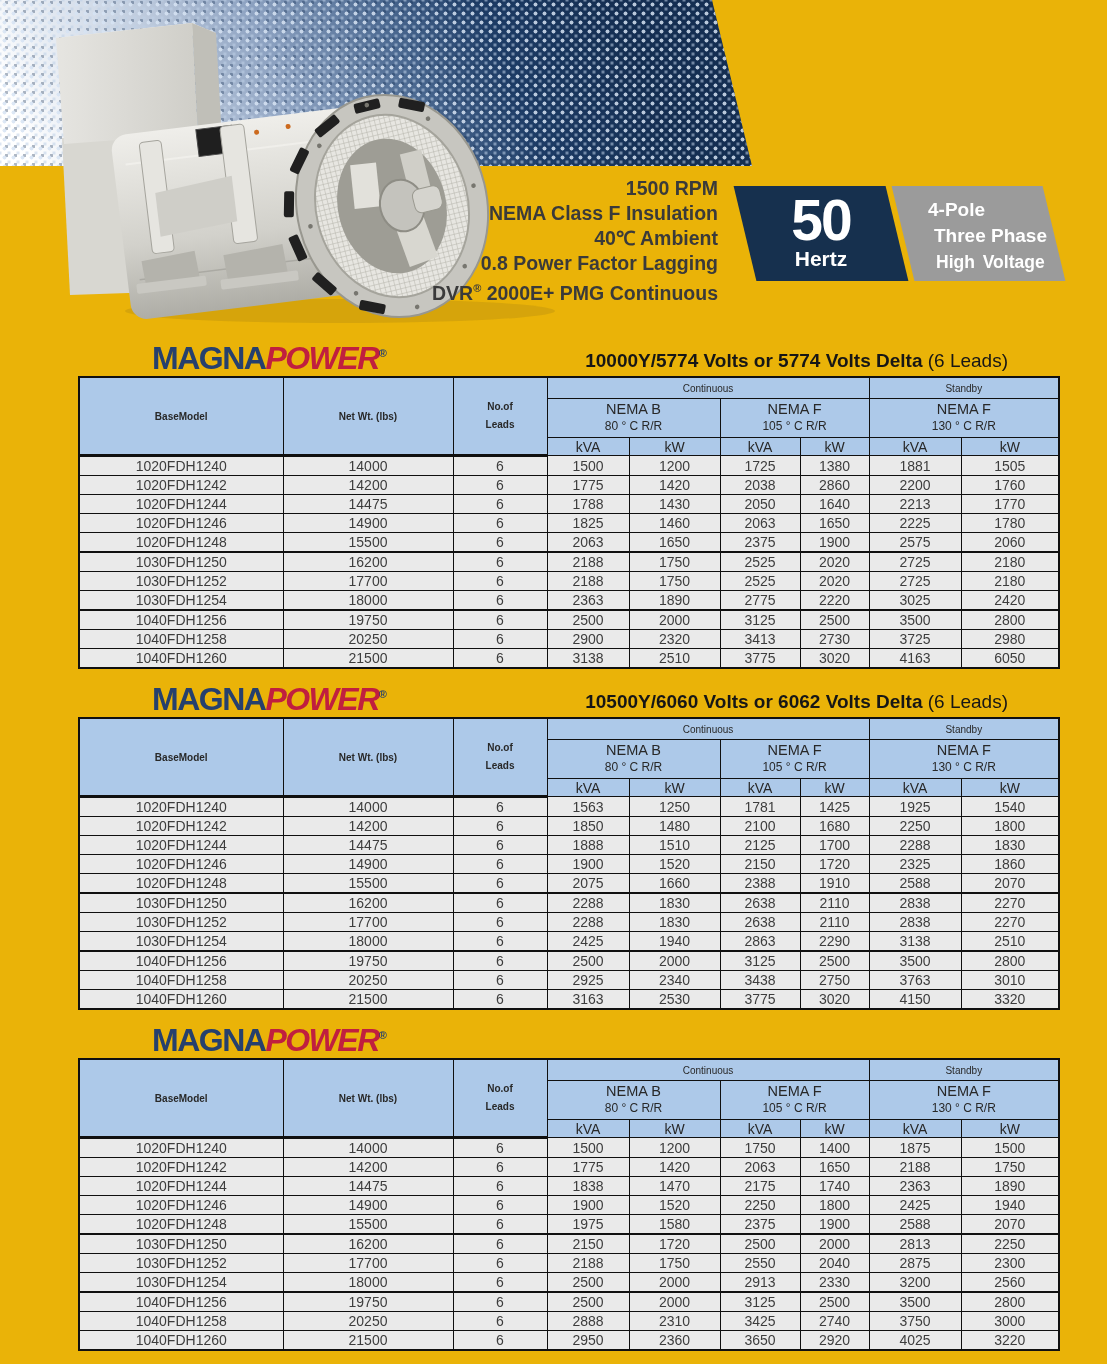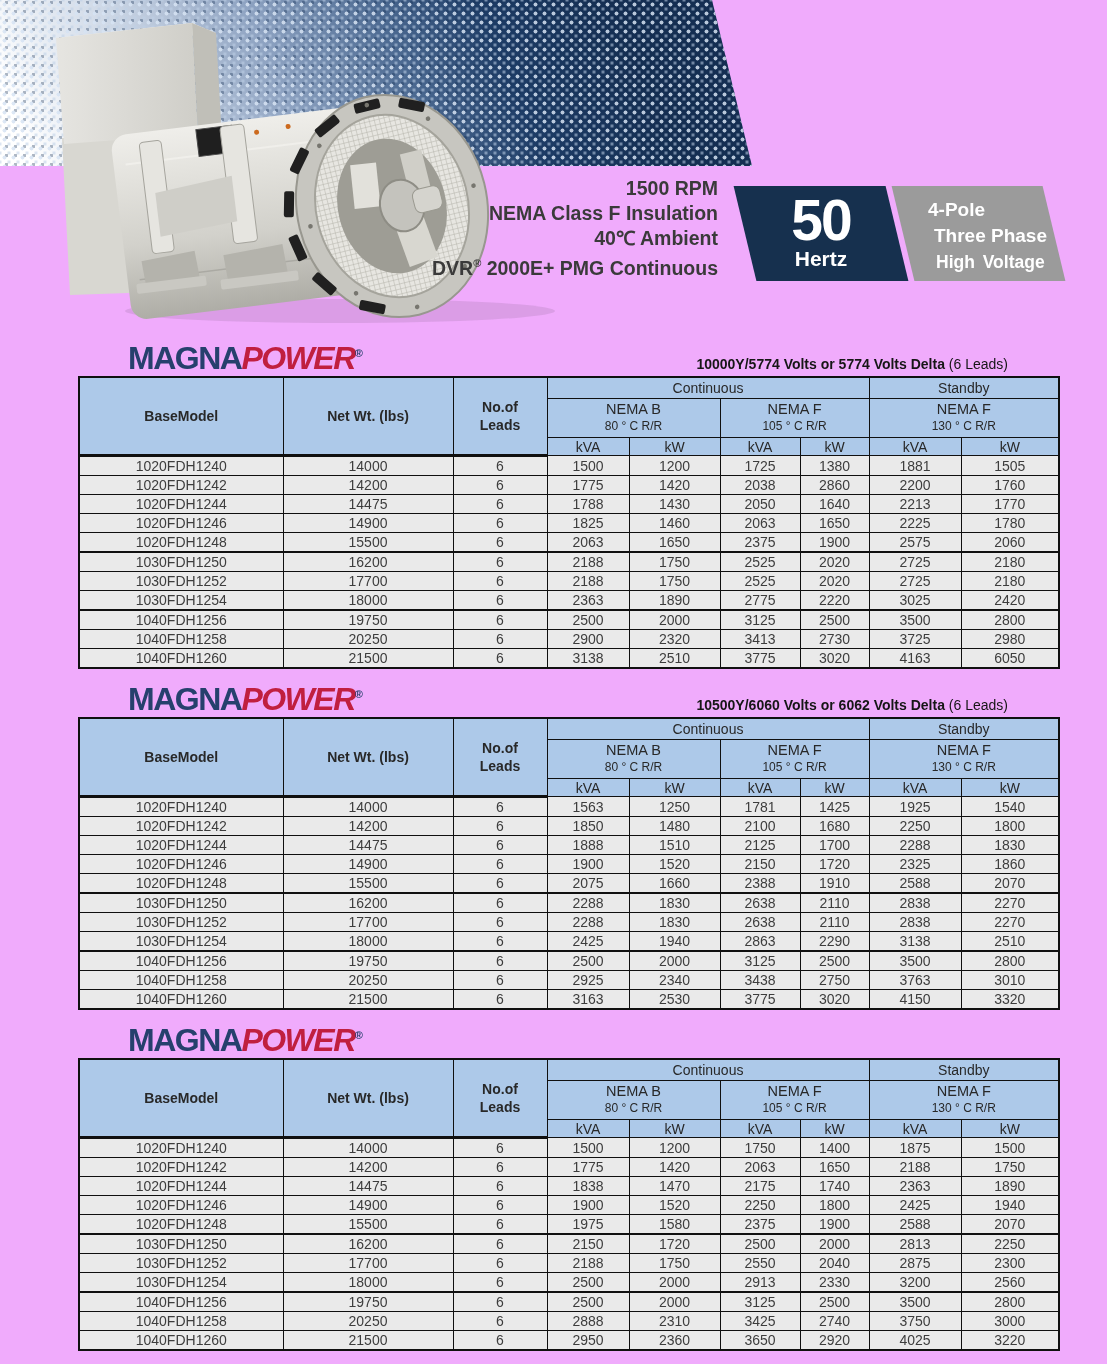--- a/index.html
+++ b/index.html
@@ -1,17 +1,17 @@
 <!DOCTYPE html>
 <html><head>
 <meta charset="utf-8">
 <style>
   html,body{margin:0;padding:0;background:#ffffff;}
   body{width:1107px;font-family:"Liberation Sans",sans-serif;-webkit-font-smoothing:antialiased;}
-  .page{position:relative;width:1107px;height:1364px;overflow:hidden;background:#f0abfc;}
+  .page{position:relative;width:1107px;height:1364px;overflow:hidden;background:#eab308;}
 
   
   .banner{position:relative;width:1107px;height:332px;}
   .halftone{position:absolute;left:0;top:0;width:760px;height:166px;
     clip-path:polygon(0 0,712px 0,752px 166px,0 166px);
     background-image:
       radial-gradient(circle,rgba(214,227,243,0.85) 1.7px,rgba(214,227,243,0) 2.3px),
       radial-gradient(circle,rgba(190,208,230,0.55) 1.4px,rgba(190,208,230,0) 1.9px),
       radial-gradient(circle,rgba(21,48,84,0.35) 1.4px,rgba(21,48,84,0) 1.9px),
       linear-gradient(68deg,#ffffff 4%,#cfd9e7 20%,#8da2c1 38%,#4a6890 54%,#1d3c66 66%,#142e52 82%);
@@ -33,33 +33,33 @@
   .badge-gray .badge-inner{padding:11px 0 0 25px;box-sizing:border-box;}
   .pole-line{display:block;font-size:19px;font-weight:700;line-height:26px;}
   .pole-line.l2{margin-left:6px;}
   .pole-line.l3{margin-left:8px;font-size:17.5px;word-spacing:3px;}
 
   
   .section{width:980px;margin:0 0 4px 78px;}
   .section-head{position:relative;height:44px;}
   .logo{position:absolute;left:50px;bottom:2px;font-size:32px;font-weight:700;
     letter-spacing:-1.5px;white-space:nowrap;line-height:32px;}
-  .logo .magna{color:#26406d;}
+  .logo .magna{color:#26406d;margin-left:24px;}
   .logo .power{color:#c01f3f;font-style:italic;}
   .logo sup{font-size:11px;color:#26406d;letter-spacing:0;}
-  .sec-title{position:absolute;right:50px;bottom:4px;font-size:14px;color:#161616;white-space:nowrap;margin-left:40px;}
+  .sec-title{position:absolute;right:50px;bottom:4px;font-size:19px;color:#161616;white-space:nowrap;margin-left:40px;}
   .sec-title .tbold{font-weight:700;}
   .sec-title .tlight{font-weight:400;}
 
   table.spec{border-collapse:collapse;table-layout:fixed;width:980px;
     border:2.5px solid #101010;}
   table.spec th,table.spec td{border:1.5px solid #101010;padding:0;text-align:center;}
   thead th{background:#adc9e9;color:#282828;font-weight:400;}
   th.hmain{font-weight:700;font-size:15.5px;}
-  .hrow1 th{height:20px;font-size:14px;}
+  .hrow1 th{height:20px;font-size:10px;}
   .hrow2 th{height:38px;font-size:14.5px;line-height:17px;}
   .hrow2 .temp{font-size:12px;display:block;}
   .hrow2 .nema{display:block;}
   .hrow3 th{height:17px;font-size:14px;border-bottom:3px solid #101010;}
   thead th[rowspan]{border-bottom:3px solid #101010;}
   tbody td{height:18px;line-height:18px;font-size:14px;color:#3d3d3d;background:#eaeaea;}
   tbody tr.group-start td{border-top:2.5px solid #101010;}
   .leads-line{display:block;line-height:18px;}
 </style>
 </head>
@@ -137,20 +137,21 @@
           <circle cx="436" cy="198" r="2.3"></circle>
             <circle cx="408" cy="122" r="2.3"></circle>
         </g>
       </g>
     </svg>
 
     <div class="specs">
       <div>1500 RPM</div>
       <div>NEMA Class F Insulation</div>
       <div>40℃ Ambient</div>
+      <div>0.8 Power Factor Lagging</div>
       <div><span>DVR</span><sup>®</sup><span> 2000E+ PMG Continuous</span></div>
     </div>
 
     <div class="badge badge-navy">
       <div class="badge-inner">
         <span class="freq-value">50</span>
         <span class="freq-unit">Hertz</span>
       </div>
     </div>
 

